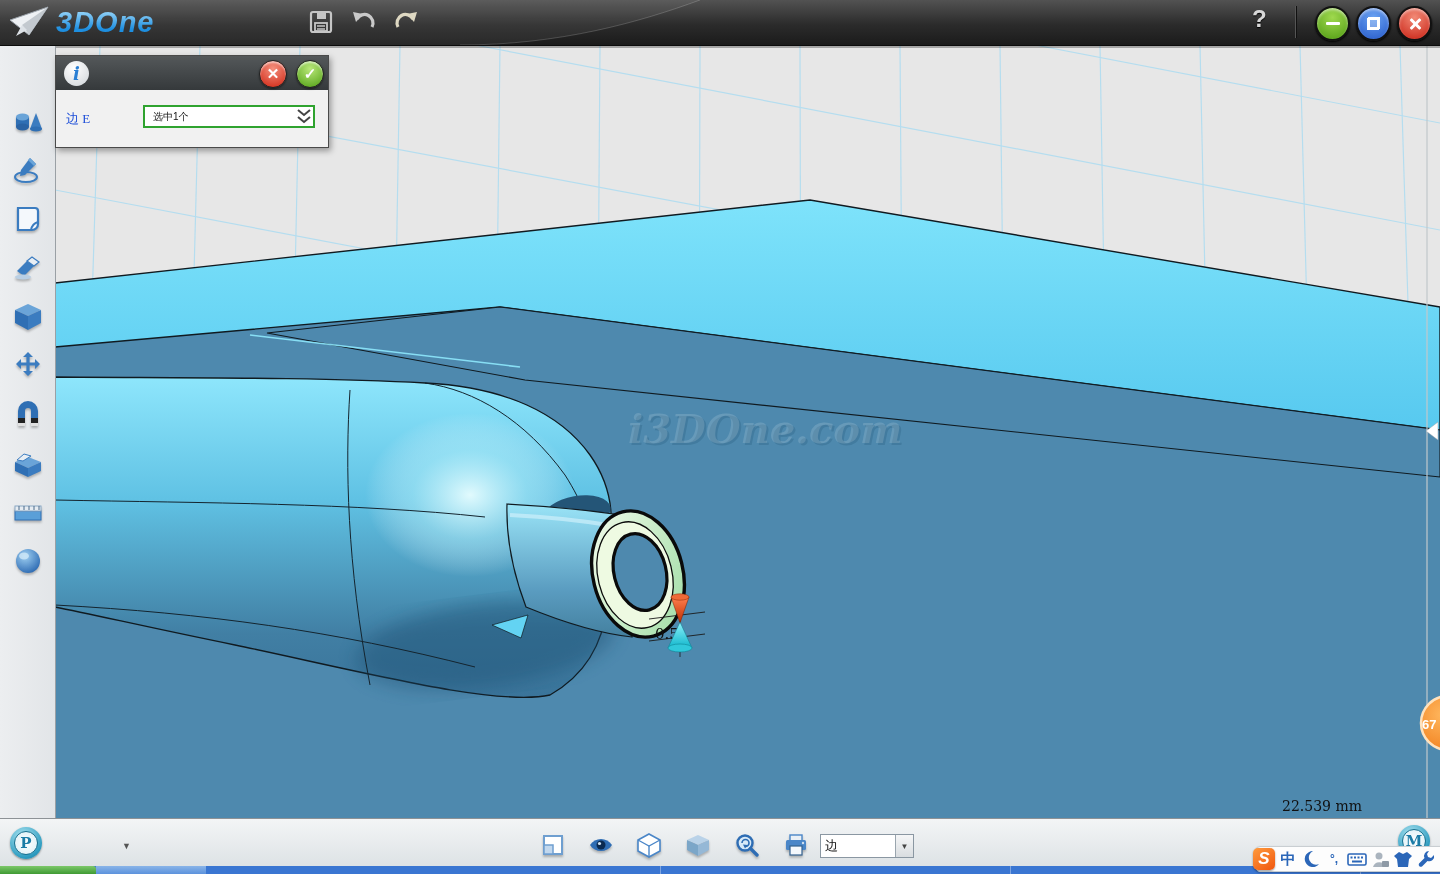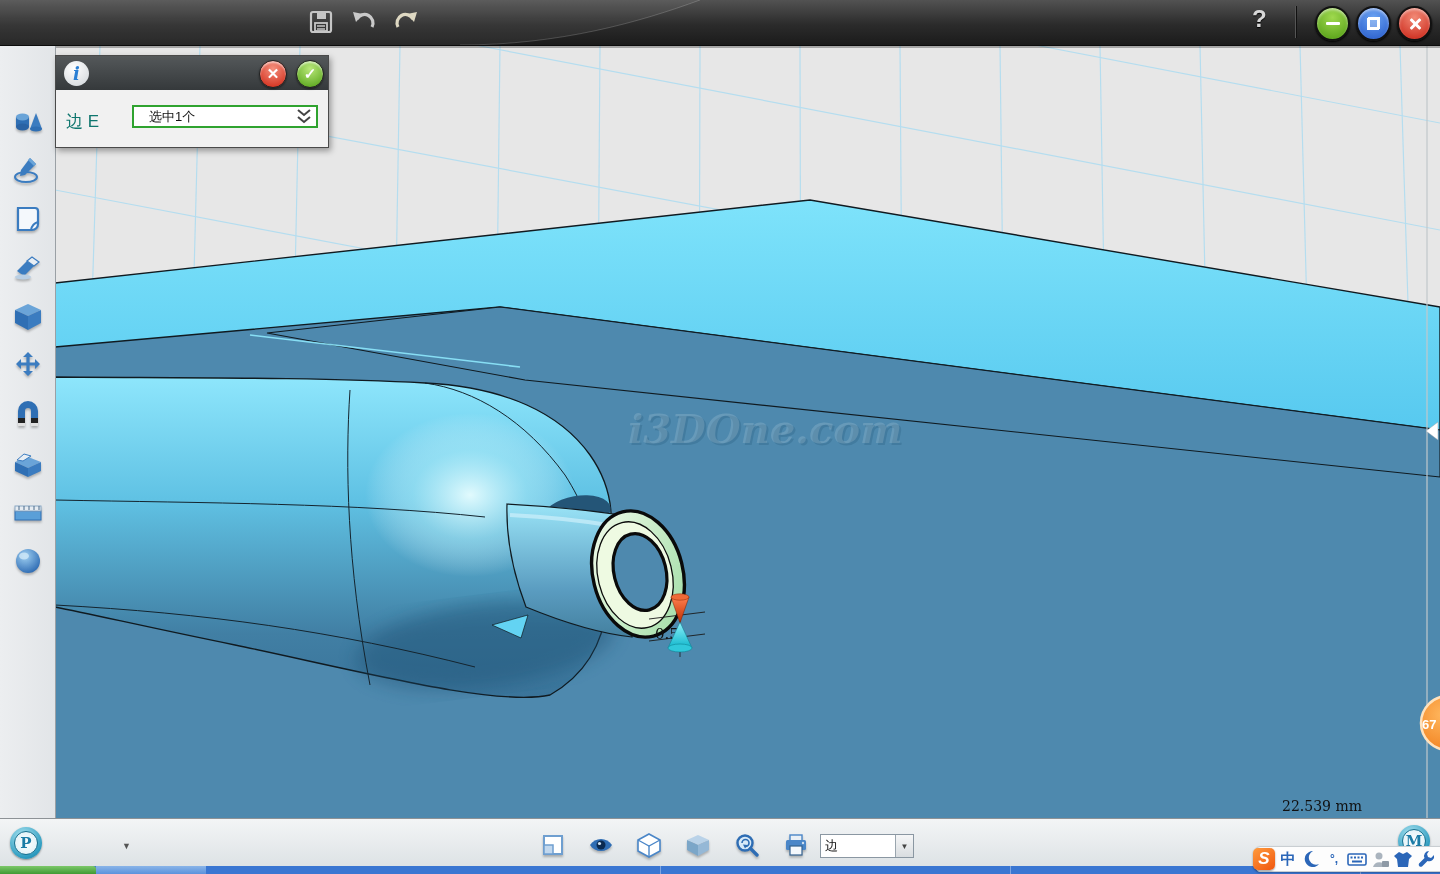--- a/index.html
+++ b/index.html
@@ -54,24 +54,24 @@
   .dlg-info{left:8px;top:5px;width:25px;height:25px;border-radius:50%;
     background:radial-gradient(circle at 40% 30%,#fff,#cfd4d8);
     color:#2a7fd4;font-family:"DejaVu Serif",serif;font-style:italic;font-weight:bold;
     font-size:18px;display:flex;align-items:center;justify-content:center;}
   .dlg-btn{top:4px;width:26px;height:26px;border-radius:50%;cursor:pointer;
     border:1px solid #222;display:flex;align-items:center;justify-content:center;
     color:#fff;font-size:15px;font-weight:bold;
     box-shadow:inset 0 2px 2px rgba(255,255,255,.6),0 1px 2px rgba(0,0,0,.5);}
   .dlg-cancel{left:203px;background:radial-gradient(circle at 50% 30%,#f4907e,#cf2310);}
   .dlg-ok{left:240px;background:radial-gradient(circle at 50% 30%,#b9e87a,#4f9e12);}
-  .dlg-label{left:10px;top:54px;font-size:17px;color:#0f766e;
-    font-family:Liberation Sans, sans-serif;}
-  .dlg-input{left:76px;top:49px;width:152px;height:19px;border:2px solid #2fa32f;
-    background:#fff;font-size:13px;padding:0 15px;color:#111;outline:none;}
+  .dlg-label{left:10px;top:54px;font-size:13px;color:#1d4ed8;
+    font-family:Liberation Serif, serif;}
+  .dlg-input{left:87px;top:49px;width:152px;height:19px;border:2px solid #2fa32f;
+    background:#fff;font-size:10px;padding:0 8px;color:#111;outline:none;}
   .dlg-chevron{left:238px;top:50px;width:20px;height:22px;cursor:pointer;}
 
   
   .bottombar{left:0;top:818px;width:1440px;height:48px;
     background:linear-gradient(#f3f5f6,#dde2e5);border-top:1px solid #8d9296;z-index:30;}
   .pm-badge{width:32px;height:32px;border-radius:50%;
     background:radial-gradient(circle at 40% 30%,#aee6f2,#2e9cc0 70%,#1a7ba0);
     box-shadow:0 1px 2px rgba(0,0,0,.4);display:flex;align-items:center;justify-content:center;}
   .pm-inner{width:22px;height:22px;border-radius:50%;background:radial-gradient(#ffffff,#d8eef5);
     color:#1c7ca6;font-weight:bold;font-size:15px;font-family:"DejaVu Serif",serif;
@@ -245,20 +245,28 @@
   </g>
 
   <rect x="0" y="0" width="1385" height="3" fill="#000" opacity=".28"></rect>
 </svg>
 
 <div class="abs titlebar">
   <svg class="abs tb-swoosh" width="900" height="45">
     <path d="M0 0 L700 0 C640 22 560 45 460 45 L0 45 Z" fill="rgba(255,255,255,.06)"></path>
     <path d="M700 0 C640 22 560 45 460 45" stroke="rgba(255,255,255,.18)" fill="none"></path>
   </svg>
+  <div class="abs brand">
+    <svg width="42" height="36" viewBox="0 0 42 36">
+      <polygon points="2,16 40,3 21,31" fill="#eef1f4" stroke="#9aa2aa" stroke-width="1"></polygon>
+      <polygon points="40,3 21,31 14,21" fill="#c3c9cf"></polygon>
+      <polygon points="8,32 14,21 19,26" fill="#dde2e7"></polygon>
+    </svg>
+    <span class="brand-text">3DOne</span>
+  </div>
   <svg class="abs tb-icon" style="left:308px" viewBox="0 0 26 26">
     <rect x="3" y="3" width="20" height="20" rx="2" fill="none" stroke="#c6c6c6" stroke-width="2.2"></rect>
     <rect x="9" y="4" width="9" height="6" fill="#c6c6c6"></rect>
     <rect x="7" y="14" width="12" height="8" fill="none" stroke="#c6c6c6" stroke-width="1.8"></rect>
     <line x1="9" y1="17" x2="17" y2="17" stroke="#c6c6c6" stroke-width="1.5"></line>
     <line x1="9" y1="20" x2="17" y2="20" stroke="#c6c6c6" stroke-width="1.5"></line>
   </svg>
   <svg class="abs tb-icon" style="left:351px" viewBox="0 0 26 26">
     <path d="M21 18 A8 8 0 1 0 6 10" fill="none" stroke="#c9c9c9" stroke-width="3.2"></path>
     <polygon points="2,3 12,5 5,13" fill="#c9c9c9"></polygon>

